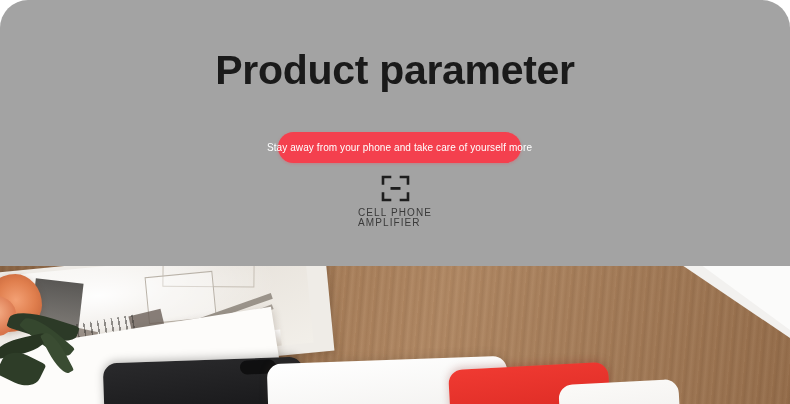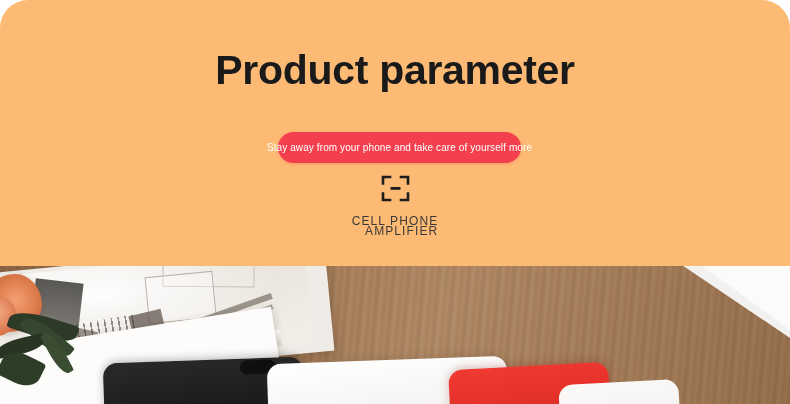--- a/index.html
+++ b/index.html
@@ -4,21 +4,21 @@
 <style>
   html,body{margin:0;padding:0;}
   body{
     width:790px;height:404px;overflow:hidden;background:#ffffff;
     font-family:"Liberation Sans","DejaVu Sans",sans-serif;
     -webkit-font-smoothing:antialiased;
   }
   .page{position:relative;width:790px;height:404px;background:#fff;}
 
   
-  .intro{position:absolute;left:0;top:0;width:790px;height:310px;background:#fdba74;border-radius:28px;}
+  .intro{position:absolute;left:0;top:0;width:790px;height:310px;background:#a3a3a3;border-radius:28px;}
 
   .page-title{
     position:absolute;left:0;top:46px;width:790px;
     text-align:center;
     font-size:41px;line-height:48px;
     font-weight:700;letter-spacing:-0.3px;
     color:#1a1a1a;white-space:nowrap;
   }
 
   .tagline-pill{
@@ -39,23 +39,23 @@
   .brand{
     position:absolute;left:0;top:175px;width:790px;
     display:flex;flex-direction:column;align-items:center;
   }
   .scan-icon{
     position:relative;width:29px;height:27px;display:block;
   }
   .scan-icon svg{display:block;}
 
   .brand-name{
-    margin-top:14px;text-align:right;
+    margin-top:6px;text-align:left;
     color:#3a3a3a;
-    font-size:12px;line-height:10px;
+    font-size:10px;line-height:10px;
     letter-spacing:1.1px;font-weight:400;
   }
   .brand-name .ln{display:block;white-space:nowrap;}
 
   
   .photo{
     position:absolute;left:0;top:266px;width:790px;height:138px;
     overflow:hidden;background:#cbb49e;
   }
   .photo-inner{position:absolute;inset:0;}

